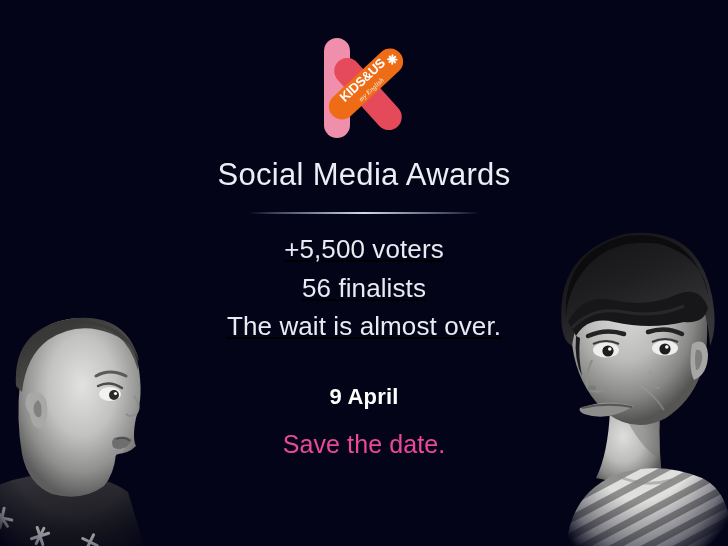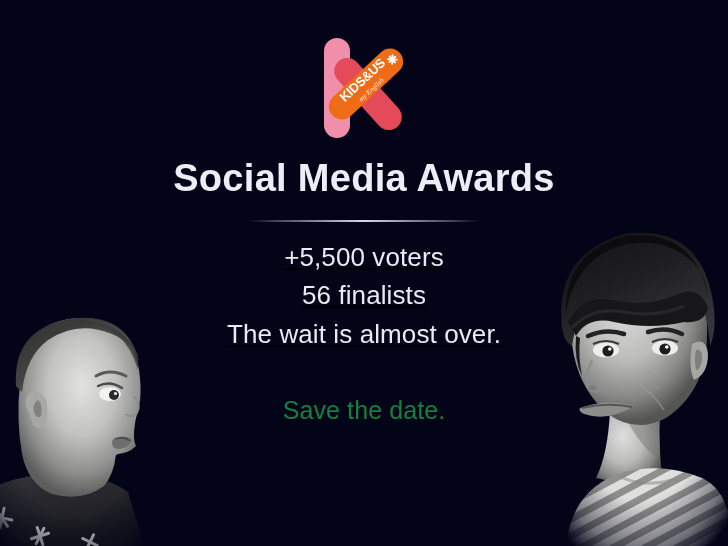--- a/index.html
+++ b/index.html
@@ -41,22 +41,22 @@
     position:absolute;
     left:0; right:0;
     top:158px;
     display:flex;
     flex-direction:column;
     align-items:center;
     text-align:center;
   }
 
   .title {
-    font-size:38px;
-    font-weight:700;
+    font-size:31px;
+    font-weight:400;
     letter-spacing:.3px;
     color:#eceef6;
     line-height:1.1;
   }
 
   .divider {
     width:232px;
     height:2px;
     margin-top:20px;
     background:linear-gradient(to right,
@@ -89,24 +89,24 @@
     flex-direction:column;
     align-items:center;
   }
   .date {
     font-size:22px;
     font-weight:700;
     color:#ffffff;
     letter-spacing:.2px;
   }
   .save {
-    margin-top:5px;
+    margin-top:20px;
     font-size:25px;
     font-weight:300;
-    color:#15803d;
+    color:#ec4899;
     letter-spacing:.1px;
   }
 </style>
 </head>
 <body>
 
 <div class="poster">
 
   <div class="photo photo-left">
     <svg viewBox="0 0 196 268" preserveAspectRatio="xMidYMax meet">
@@ -304,17 +304,18 @@
 
     <div class="divider"></div>
 
     <div class="stats">
       <div class="stat-line">+5,500 voters</div>
       <div class="stat-line">56 finalists</div>
       <div class="stat-line">The wait is almost over.</div>
     </div>
 
     <div class="date-block">
+      <div class="date">9 April</div>
       <div class="save">Save the date.</div>
     </div>
 
   </div>
 </div>
 
 </body></html>

